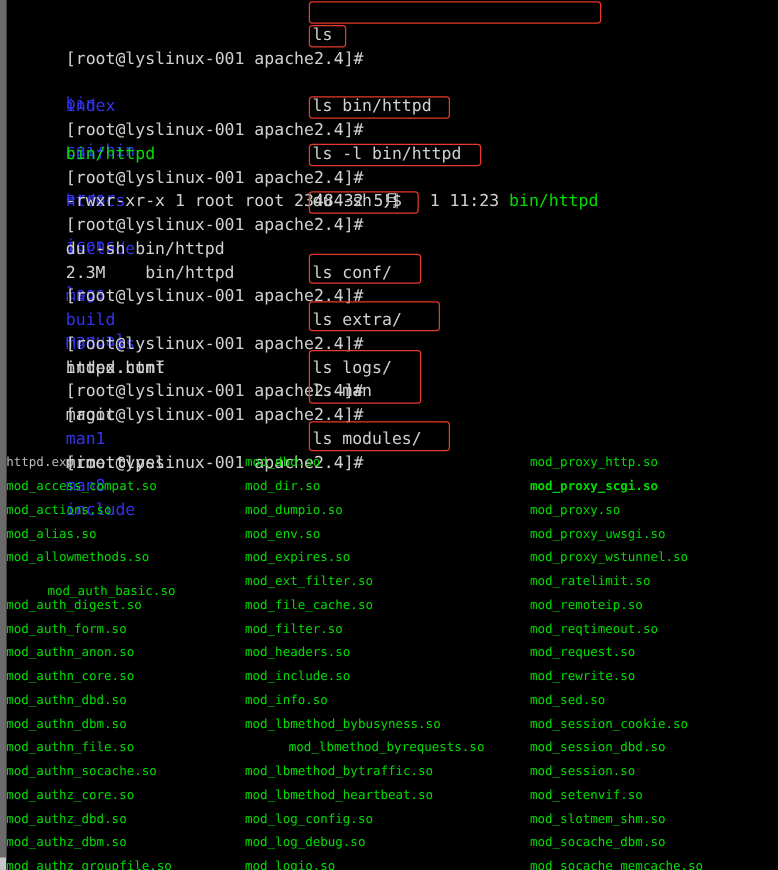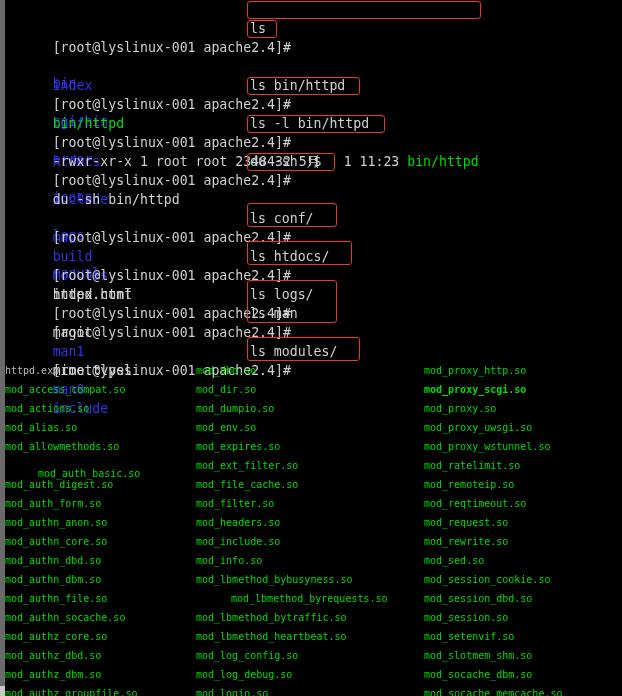--- a/index.html
+++ b/index.html
@@ -158,20 +158,23 @@
     <div class="line" style="top:152px;">
       <span class="c-white">[root@lyslinux-001 apache2.4]# </span>
     </div>
     <div class="cmd-txt" style="left:245px; top:152px;">du -sh !$</div>
     <div class="hl" style="left:242px; top:153px; width:88px; height:18px;"></div>
 
     <div class="line" style="top:171px;">
       <span class="c-white">du -sh bin/httpd</span>
     </div>
 
+    <div class="line" style="top:190px;">
+      <span class="c-white">2.3M    bin/httpd</span>
+    </div>
 
     <div class="line" style="top:209px;">
       <span class="c-white">[root@lyslinux-001 apache2.4]# </span>
     </div>
     <div class="cmd-txt" style="left:245px; top:209px;">ls conf/</div>
     <div class="hl" style="left:242px; top:203px; width:90px; height:24px;"></div>
 
     <div class="line" style="top:228px;">
       <span class="c-blue">build</span>
       <span class="c-white">  </span>
@@ -180,21 +183,21 @@
       <span class="c-white">magic</span>
       <span class="c-white">  </span>
       <span class="c-white">mime.types</span>
       <span class="c-white">  </span>
       <span class="c-blue">include</span>
     </div>
 
     <div class="line" style="top:247px;">
       <span class="c-white">[root@lyslinux-001 apache2.4]# </span>
     </div>
-    <div class="cmd-txt" style="left:245px; top:247px;">ls htdocs/</div>
+    <div class="cmd-txt" style="left:245px; top:247px;">ls extra/</div>
     <div class="hl" style="left:242px; top:241px; width:105px; height:24px;"></div>
 
     <div class="line" style="top:266px;">
       <span class="c-white">index.html</span>
     </div>
 
     <div class="line" style="top:285px;">
       <span class="c-white">[root@lyslinux-001 apache2.4]# </span>
     </div>
     <div class="cmd-txt" style="left:245px; top:285px;text-align:right;">ls logs/</div>

